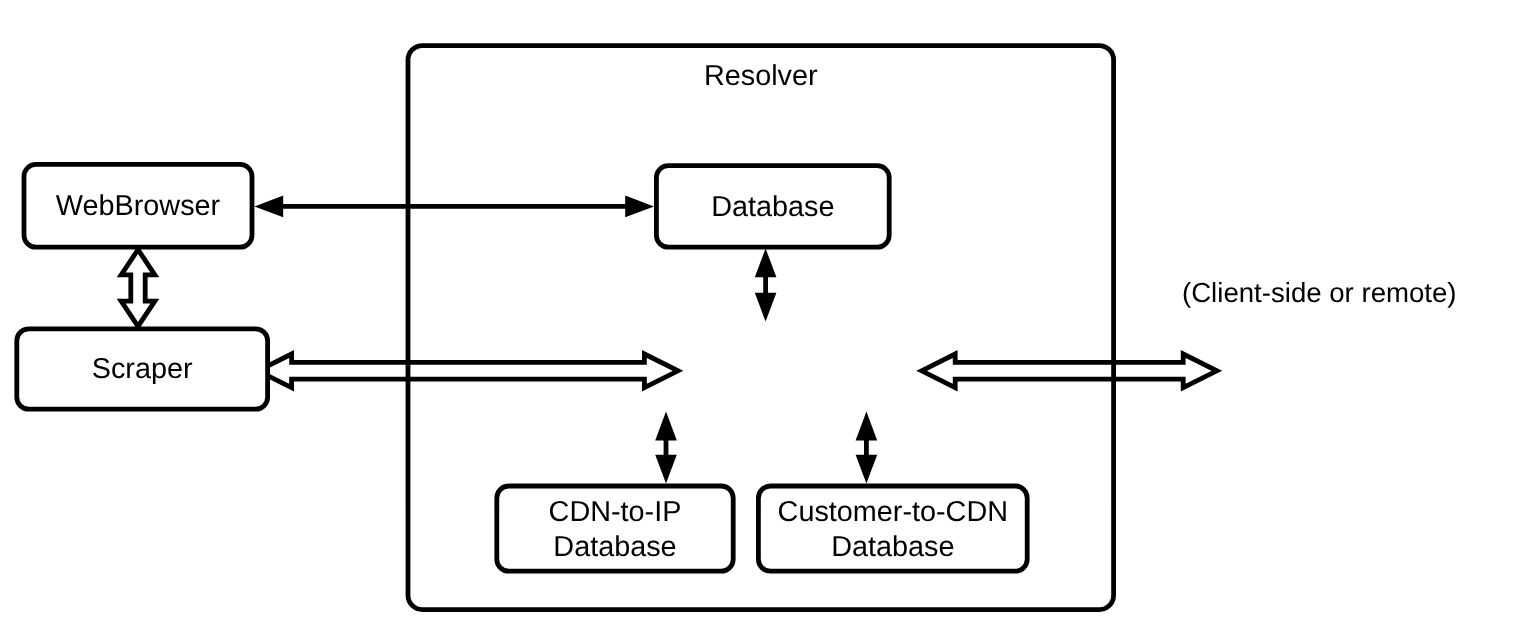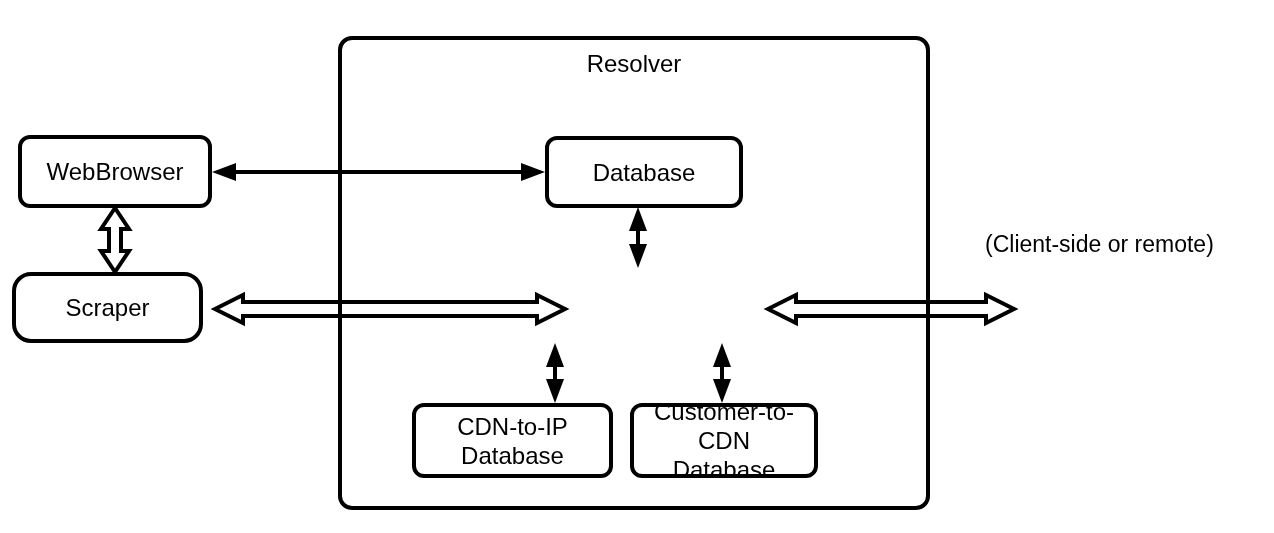--- a/index.html
+++ b/index.html
@@ -114,35 +114,35 @@
 
   </svg>
 
   <div id="container-resolver" style="left:338px; top:36px; width:592px; height:474px;"></div>
   <div class="container-title" style="left:338px; top:49px; width:592px;">Resolver</div>
 
   <div class="node-box" style="left:18px; top:135px; width:194px; height:73px;">
     <span class="node-label">WebBrowser</span>
   </div>
 
-  <div class="node-box" style="left:12px; top:272px; width:191px; height:71px;border-radius:19px;">
+  <div class="node-box" style="left:12px; top:272px; width:213px; height:71px;">
     <span class="node-label">Scraper</span>
   </div>
 
   <div class="node-box" style="left:545px; top:136px; width:198px; height:72px;">
     <span class="node-label">Database</span>
   </div>
 
 
   <div class="node-box" style="left:412px; top:403px; width:201px; height:75px;">
     <span class="node-label">CDN-to-IP
 Database</span>
   </div>
 
-  <div class="node-box" style="left:630px; top:403px; width:188px; height:75px;">
+  <div class="node-box" style="left:630px; top:403px; width:228px; height:75px;">
     <span class="node-label">Customer-to-CDN
 Database</span>
   </div>
 
 
   <div class="free-note" style="left:985px; top:230px;">(Client-side or remote)</div>
 
 </div>
 
 </body></html>

